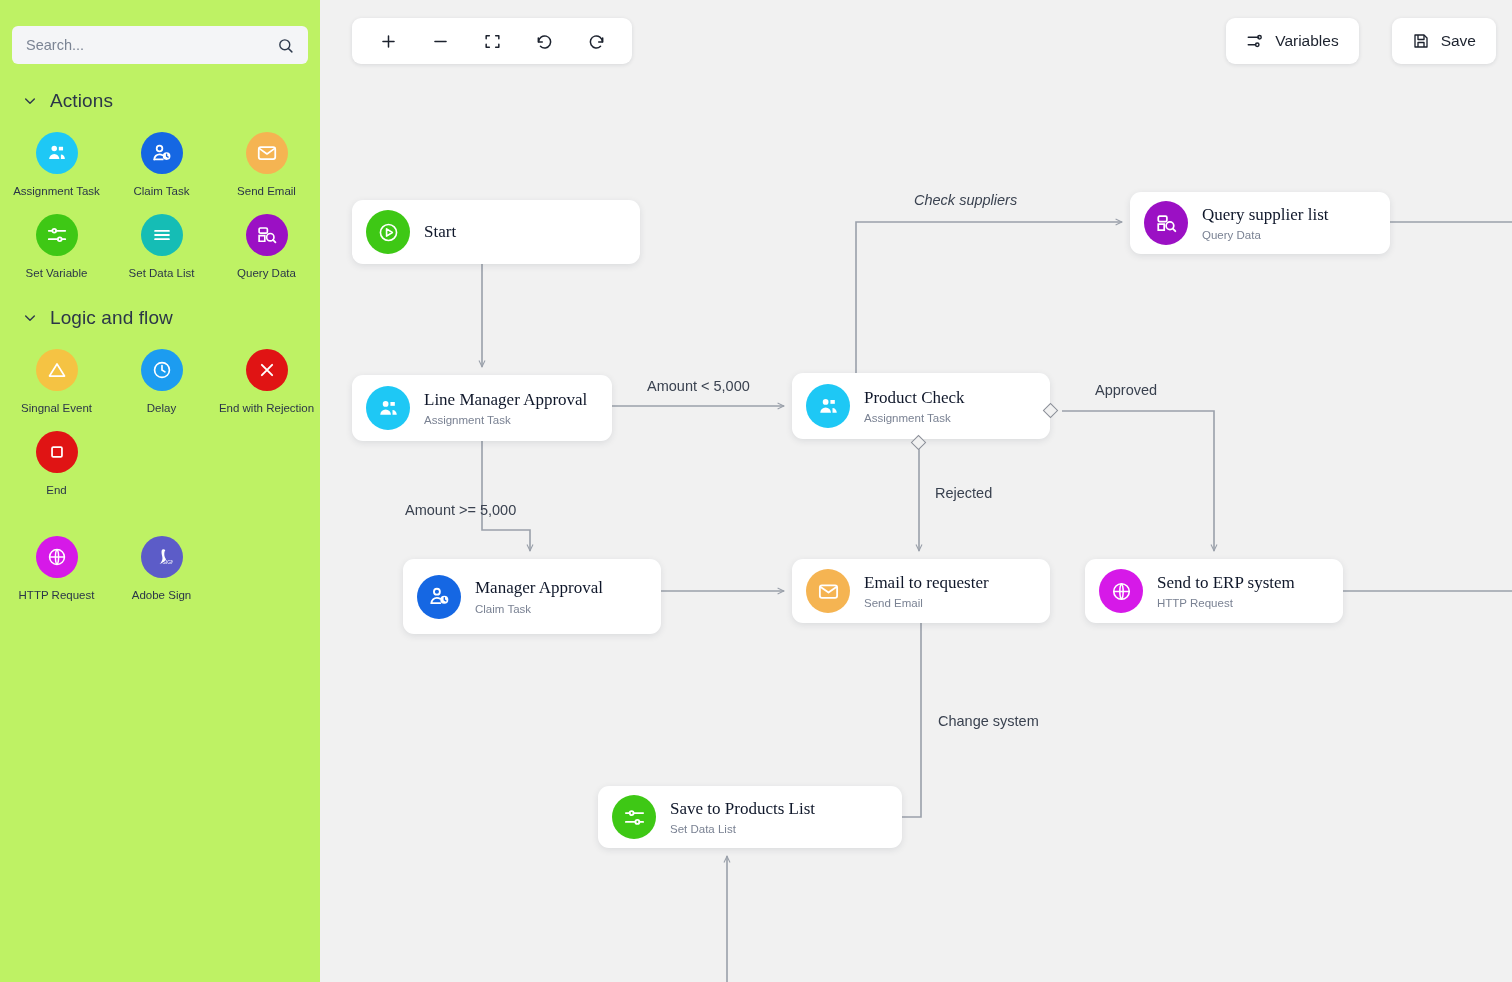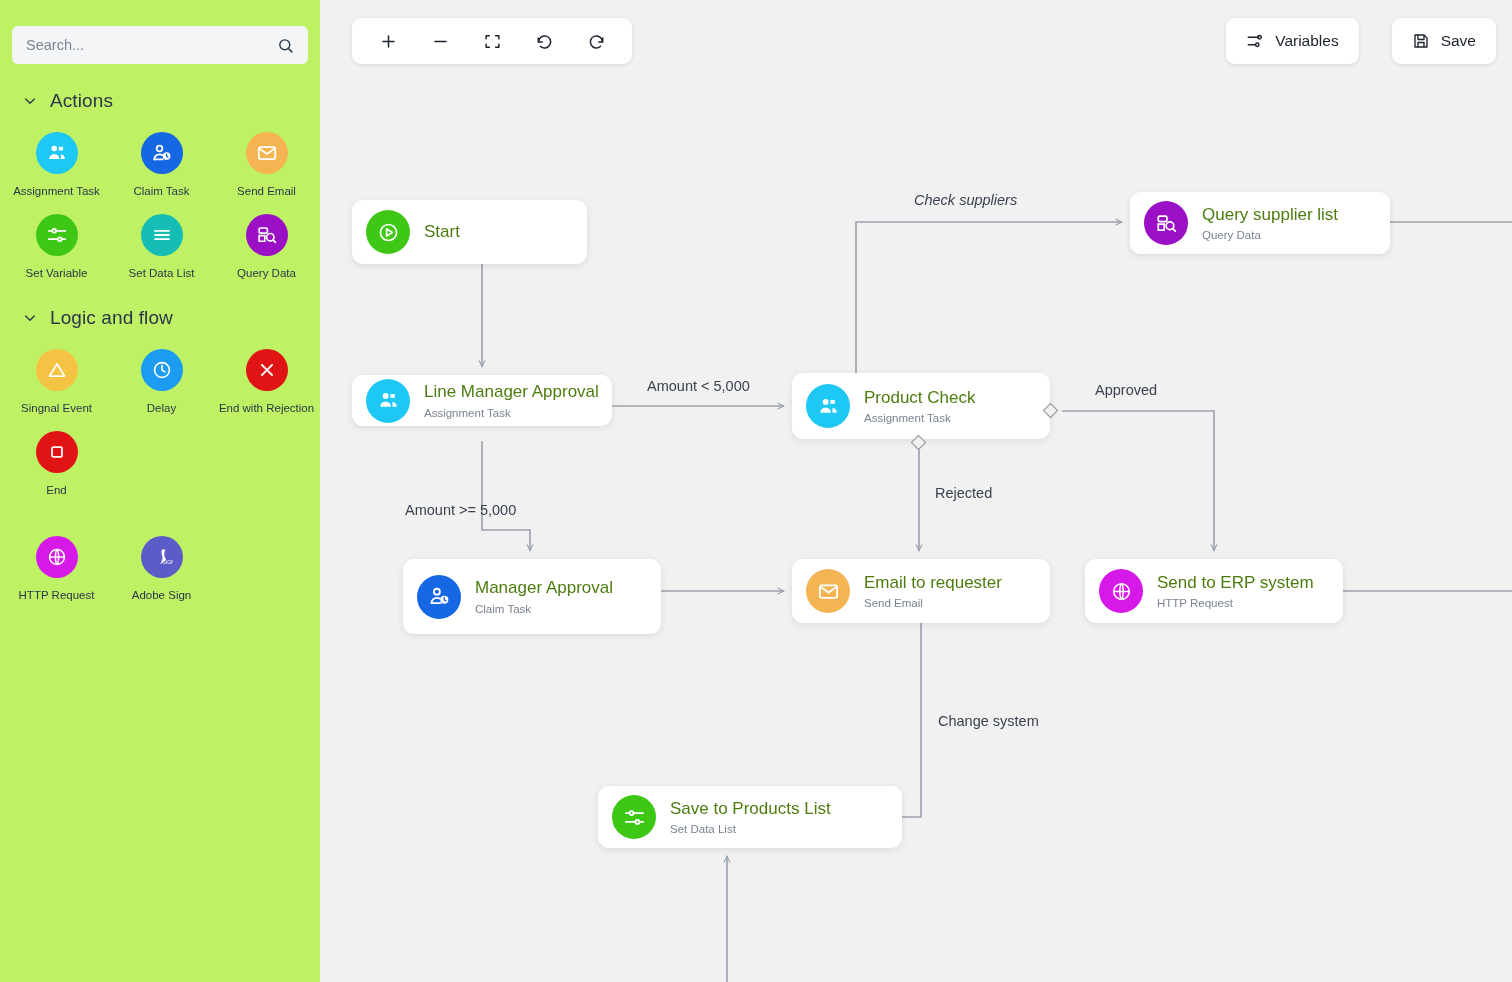--- a/index.html
+++ b/index.html
@@ -139,21 +139,21 @@
   }
   .node-ico {
     width: 44px; height: 44px; border-radius: 50%;
     flex: 0 0 44px;
     display: flex; align-items: center; justify-content: center;
     color: #fff;
     margin-right: 14px;
   }
   .node-ico svg { width: 23px; height: 23px; display: block; }
   .node-txt { display: flex; flex-direction: column; justify-content: center; }
-  .node-title { font-size: 17px; color: #4d7c0f; line-height: 1.2; white-space: nowrap; }
+  .node-title { font-size: 17px; color: #0f172a; line-height: 1.2; white-space: nowrap; font-family: Liberation Serif, serif; }
   .node-sub { font-size: 11.5px; color: #7a8293; margin-top: 4px; white-space: nowrap; }
   .node.single .node-title { font-size: 17px; }
 
   .handle {
     position: absolute;
     width: 11px; height: 11px;
     border: 1.4px solid #8b8f99;
     background: #f1f1f1;
     transform: rotate(45deg);
     z-index: 4;
@@ -415,32 +415,32 @@
             <path d="M4 4h12l4 4v12H4z"></path>
               <path d="M8 4v6h8V4"></path>
               <path d="M8 20v-6h8v6"></path>
           </svg>
         </span>
         <span>Save</span>
       </button>
     </div>
 
     <div id="nodes">
-        <div class="node single" style="left: 32px; top: 200px; width: 235px; height: 64px;">
+        <div class="node single" style="left: 32px; top: 200px; width: 288px; height: 64px;">
           <div class="node-ico" style="background:#3EC815">
             <svg viewBox="0 0 24 24" fill="none">
               <circle cx="12" cy="12" r="8.4" stroke="#fff" stroke-width="1.7" fill="none"></circle>
               <path d="M10 8.2 16 12l-6 3.8z" stroke="#fff" stroke-width="1.7" fill="none" stroke-linejoin="round"></path>
             </svg>
           </div>
           <div class="node-txt">
             <div class="node-title">Start</div>
           </div>
         </div>
-        <div class="node" style="left: 32px; top: 375px; width: 260px; height: 51px;">
+        <div class="node" style="left: 32px; top: 375px; width: 260px; height: 66px;">
           <div class="node-ico" style="background:#1EC8F5">
             <svg viewBox="0 0 24 24" fill="none">
               <circle cx="9" cy="7.2" r="3" fill="#fff" stroke="none"></circle>
               <path d="M14 5.2h4.6v4H14z" fill="#fff" stroke="none"></path>
               <path d="M3.4 18.6a5.6 5.6 0 0 1 11.2 0z" fill="#fff" stroke="none"></path>
               <path d="M16.2 13.6c2.6 0 4.4 2.2 4.4 5h-4.4z" fill="#fff" stroke="none"></path>
             </svg>
           </div>
           <div class="node-txt">
             <div class="node-title">Line Manager Approval</div>

